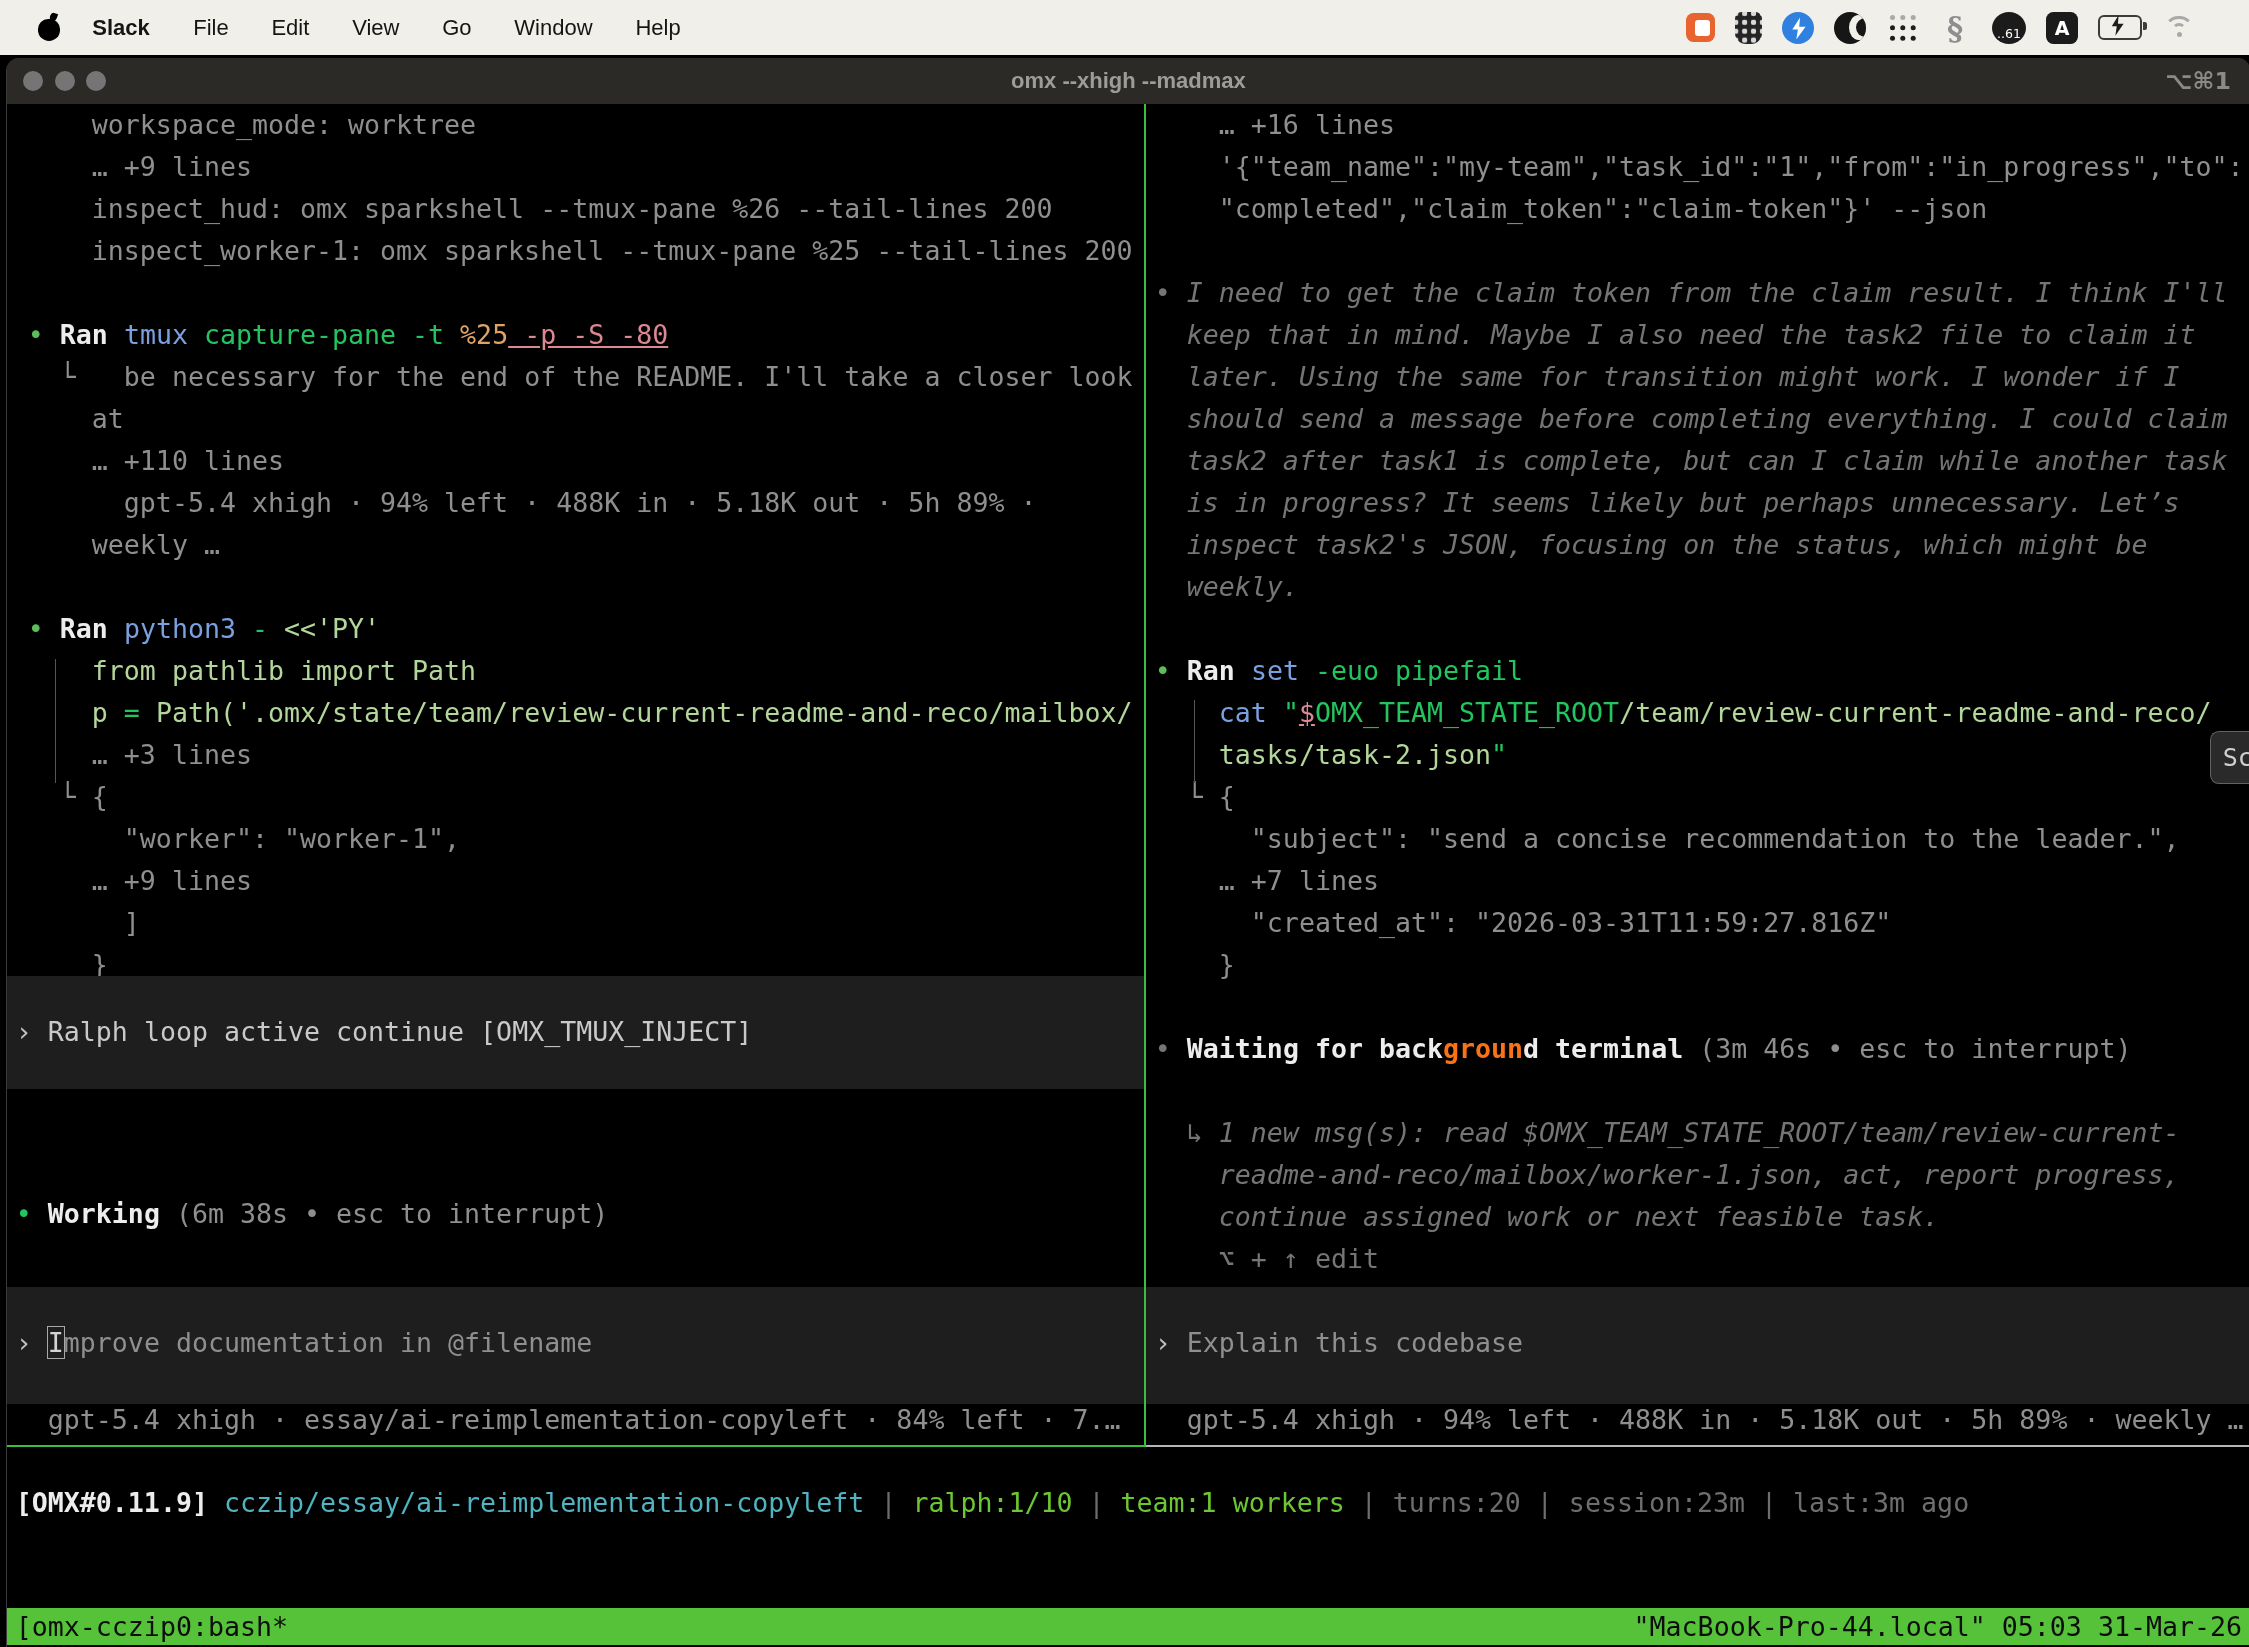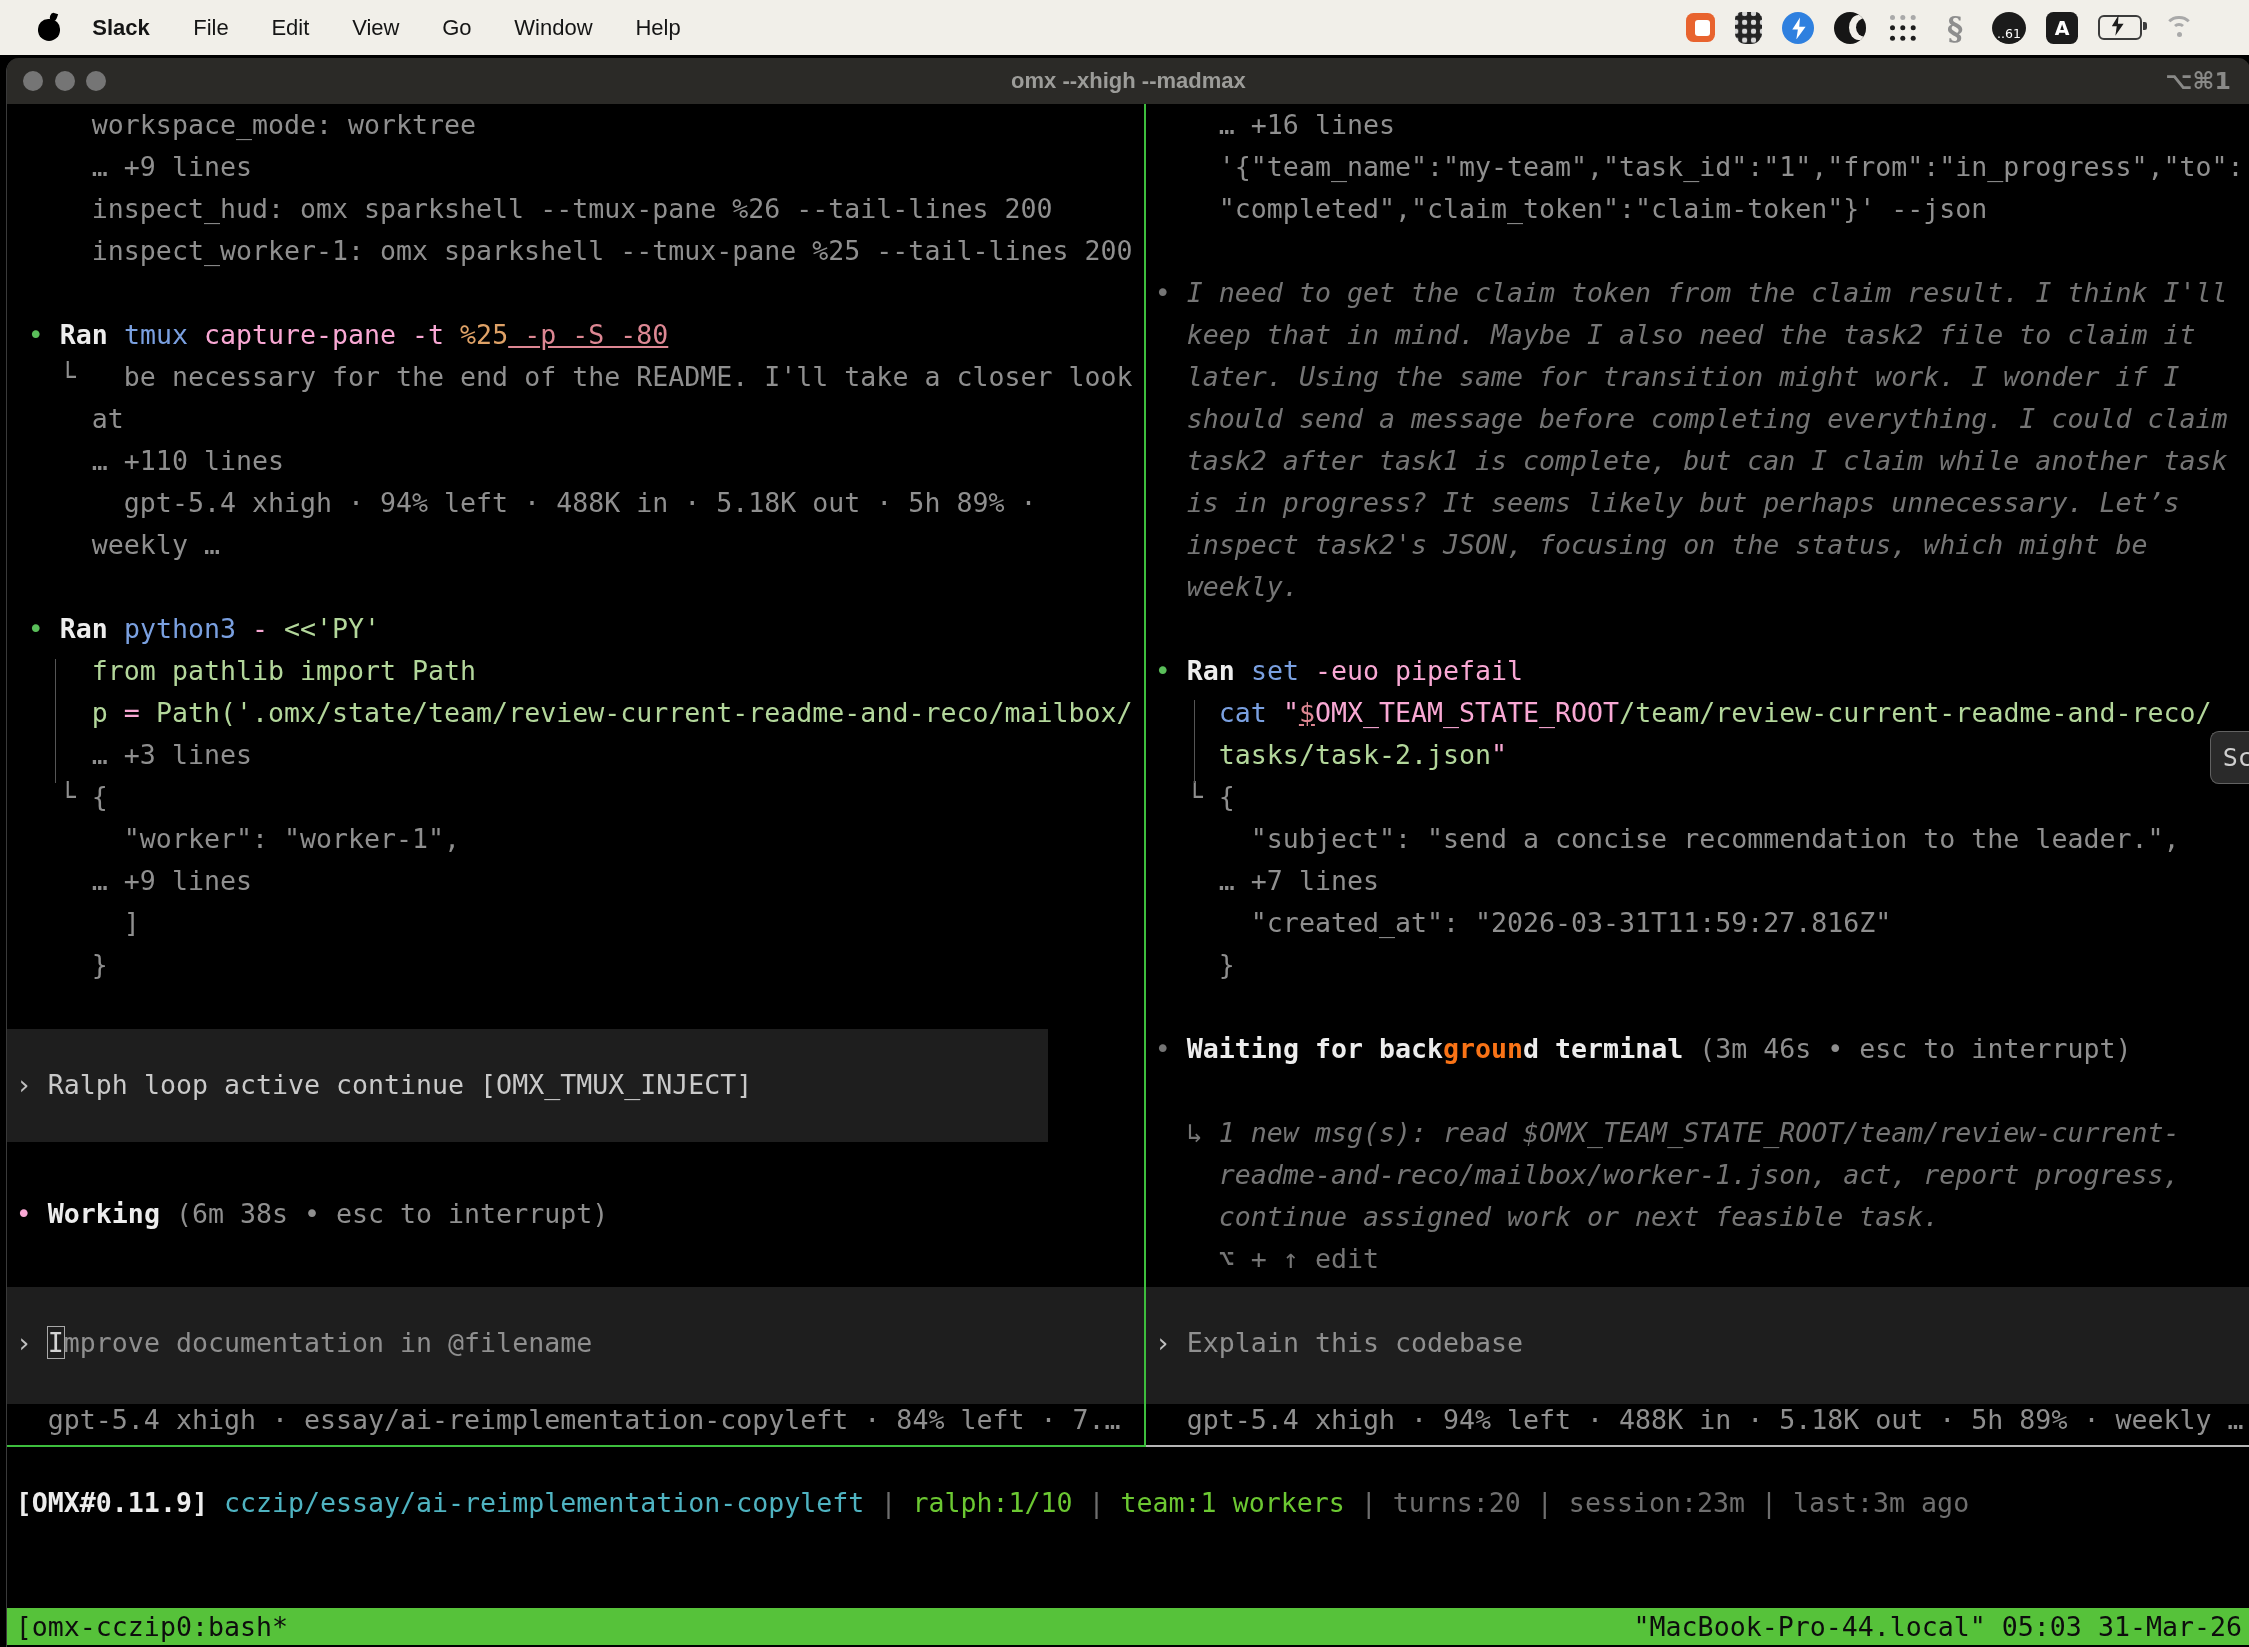--- a/index.html
+++ b/index.html
@@ -50,21 +50,21 @@
   .tlights{position:absolute;left:16px;top:12.5px;display:flex;gap:11.8px;}
   .tl{width:20px;height:20px;border-radius:50%;background:#757575;}
   .wtitle{text-align:center;line-height:46px;color:#9c9c99;font-family:"Liberation Sans",sans-serif;font-size:22px;font-weight:600;}
   .wshortcut{position:absolute;right:19px;top:0;line-height:46px;color:#8a8a88;font-size:23.6px;font-family:"DejaVu Sans",sans-serif;font-weight:bold;}
   .content{position:relative;width:100%;height:1544px;overflow:hidden;}
   
   .pane{position:absolute;top:0;}
   .pane.left{left:12px;width:1137px;}
   .pane.right{left:1139px;width:1111px;}
   .tline{height:42px;line-height:42px;white-space:pre;font-size:26.6px;padding-left:8.9px;}
-  .c-gray{color:#8f8f8f;} .c-dim{color:#757575;} .c-light{color:#f9a8d4;}
+  .c-gray{color:#8f8f8f;} .c-dim{color:#757575;} .c-light{color:#22c55e;}
   .c-white{color:#ededed;} .c-blue{color:#7aa0e0;} .c-bullet{color:#5abf5a;}
   .c-pgreen{color:#b3d79b;} .c-orange{color:#dfa267;} .c-pink{color:#dd8793;text-decoration:underline;}
   .c-shimmer{color:#f97316;} .b{font-weight:bold;} .it{font-style:italic;}
   .vdivider{position:absolute;left:1137px;top:0;width:2.2px;height:1343px;background:#3dbd3d;}
   .codeline{position:absolute;width:1.5px;background:#555;}
   .hline-green{position:absolute;top:1341px;left:0;width:1139px;height:2.2px;background:#3dbd3d;}
   .hline-gray{position:absolute;top:1341px;left:1139px;width:1111px;height:2.2px;background:#b5b5b5;}
   .panel{position:absolute;background:#1e1e1e;}
   .panel .tline{padding-top:35px;}
   .prompt{color:#c0c0c0;}
@@ -167,21 +167,21 @@
         <div class="tline"></div>
         <div class="tline"><span class="c-dim">  ↳ </span><span class="c-dim it">1 new msg(s): read $OMX_TEAM_STATE_ROOT/team/review-current-</span></div>
         <div class="tline"><span class="c-dim it">    readme-and-reco/mailbox/worker-1.json, act, report progress,</span></div>
         <div class="tline"><span class="c-dim it">    continue assigned work or next feasible task.</span></div>
         <div class="tline"><span class="c-dim">    ⌥ + ↑ edit</span></div>
       </div>
 
     <div class="codeline" style="left:48px;top:555px;height:124px;"></div>
     <div class="codeline" style="left:1187px;top:596px;height:83px;"></div>
 
-    <div class="panel" style="left:0;top:925px;width:1041px;height:113px;">
+    <div class="panel" style="left:0;top:872px;width:1139px;height:113px;">
       <div class="tline"><span class="prompt">› </span><span class="ralph-text">Ralph loop active continue [OMX_TMUX_INJECT]</span></div>
     </div>
 
     <div class="tline" style="position:absolute;left:0;top:1089px;"><span class="c-light">• </span><span class="c-white b">Working</span><span class="c-gray"> (6m 38s • esc to interrupt)</span></div>
 
     <div class="panel" style="left:0;top:1183px;width:1139px;height:117px;">
       <div class="tline"><span class="prompt">› </span><span class="cursor">I</span><span class="ph-text">mprove documentation in @filename</span></div>
     </div>
 
     <div class="tline statusline c-gray" style="left:0;">  gpt-5.4 xhigh · essay/ai-reimplementation-copyleft · 84% left · 7.…</div>

